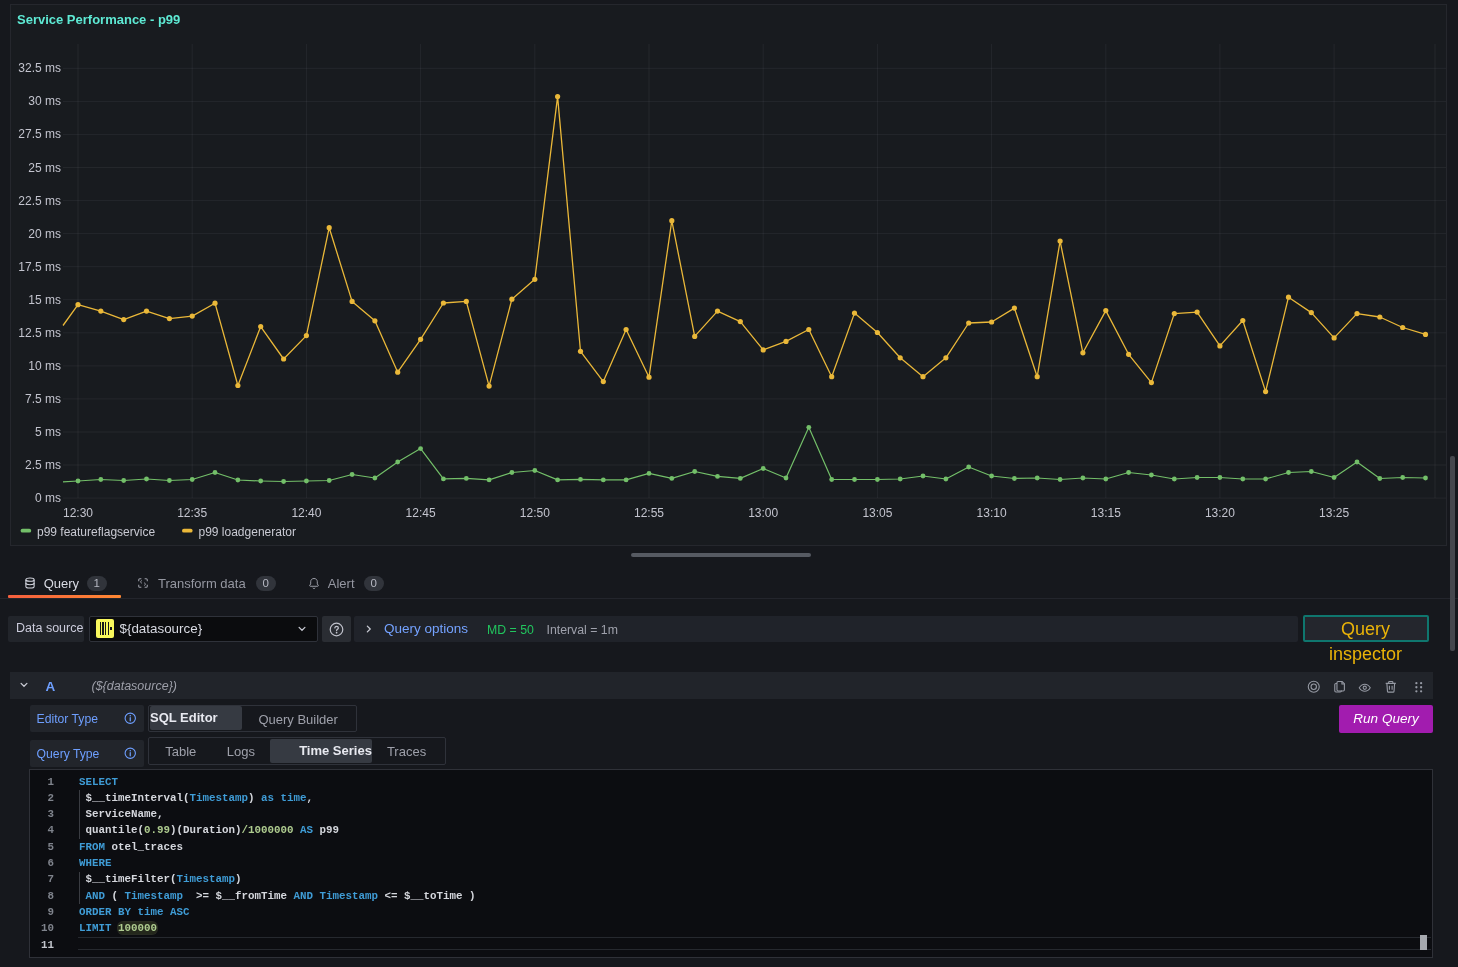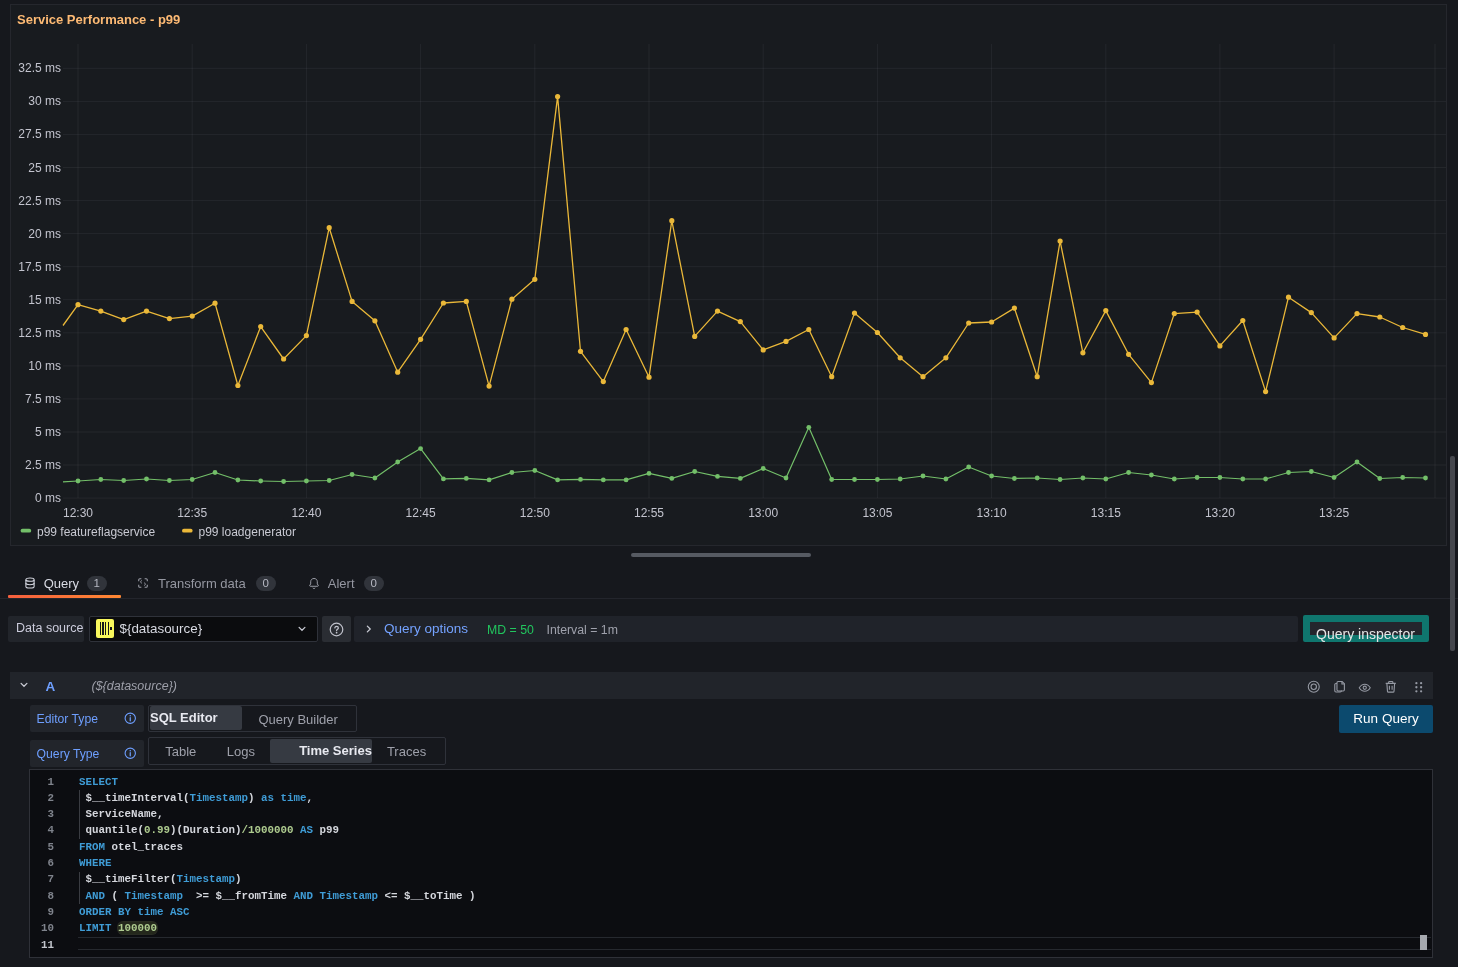--- a/index.html
+++ b/index.html
@@ -1,39 +1,39 @@
 <!DOCTYPE html>
 <html><head><meta charset="utf-8"><style>
 * { margin:0; padding:0; box-sizing:border-box; }
 html,body { width:1458px; height:967px; background:#16181d; font-family:"Liberation Sans",sans-serif;
   overflow:hidden; position:relative; }
 .abs { position:absolute; }
 .axlab { font:12px "Liberation Sans",sans-serif; fill:#c3c4ce; }
 .leglab { font:12px "Liberation Sans",sans-serif; fill:#c9cad3; }
 .panel { left:10px; top:4px; width:1437px; height:542px; background:#181b1f; border:1px solid #25272d; }
-.ptitle { left:17px; top:12px; font-size:13px; font-weight:700; color:#fdba74; }
+.ptitle { left:17px; top:12px; font-size:13px; font-weight:700; color:#5eead4; }
 .handle { left:631px; top:552.5px; width:180px; height:4.5px; border-radius:2.5px; background:#565a62; }
 .tabline { left:0px; top:598px; width:1458px; height:1px; background:#23252c; }
 .tabind { left:8px; top:595px; width:113px; height:3px; background:linear-gradient(90deg,#F55F3E,#FF8833); border-radius:1px; }
 .tabtxt { font-size:13px; font-weight:500; color:#d9dbe4; }
 .tabmut { font-size:13px; color:#9597a1; }
 .badge { position:absolute; width:20px; height:14.5px; border-radius:8px; background:#31343b; color:#b6b8c2;
   font-size:11.5px; text-align:center; line-height:14.5px; }
 .chip { position:absolute; background:#22252b; border-radius:2px; }
 .bluelab { font-size:12.2px; font-weight:500; color:#6e9fff; }
 .ds-dd { left:89px; top:615.5px; width:229px; height:26px; background:#0b0c0e; border:1px solid #2f323a; border-radius:2px; }
 .optbar { left:354px; top:615.5px; width:944px; height:26.5px; background:#20232a; border-radius:2px; }
-.qi-btn { left:1302.5px; top:614.5px; width:126px; height:27px; background:#24262d; border:7px solid #0f766e;
-  border-radius:2px; color:#e5e5e5; font-size:14px; font-weight:500; text-align:center; line-height:25px; }
+.qi-btn { left:1302.5px; top:614.5px; width:126px; height:27px; background:#24262d; border:2px solid #0f766e;
+  border-radius:2px; color:#eab308; font-size:18px; font-weight:500; text-align:center; line-height:25px; }
 .arow { left:9.5px; top:671.5px; width:1423px; height:27.5px; background:#21242a; }
 .segbox { position:absolute; border:1px solid #2f323a; border-radius:2px; }
 .seg { position:absolute; font-size:13px; color:#9ea0aa; }
 .segact { position:absolute; background:#363a42; border-radius:2px; color:#e8e9f0; font-weight:700; font-size:13px; }
-.runq { left:1339px; top:705px; width:94px; height:27.5px; background:#0c4a6e; border-radius:2px; color:#fff;
-  font-size:13.5px; font-weight:500; text-align:center; line-height:27.5px; }
+.runq { left:1339px; top:705px; width:94px; height:27.5px; background:#a21caf; border-radius:2px; color:#fff;
+  font-size:13.5px; font-weight:500; text-align:center; line-height:27.5px;font-style:italic; }
 .editor { left:29px; top:769px; width:1404px; height:188.5px; background:#0c0d11; border:1px solid #2f3138; }
 .cl { height:16.3px; line-height:16.3px; white-space:pre; }
 .gutter { position:absolute; left:0; top:3.6px; width:24px; text-align:right; color:#7f838c;
   font:bold 10.83px "Liberation Mono",monospace; }
 .code { position:absolute; left:49px; top:3.6px; color:#d5d7dd; font:bold 10.83px "Liberation Mono",monospace; }
 .k { color:#3f9cd6; }
 .n { color:#aecb8f;margin-top:29px; }
 .hl { background:rgba(125,135,70,0.22); box-shadow:0 0 0 1px rgba(140,150,95,0.22); border-radius:5px; }
 .iguide { position:absolute; width:1px; background:#3a3c42; }
 </style></head>

